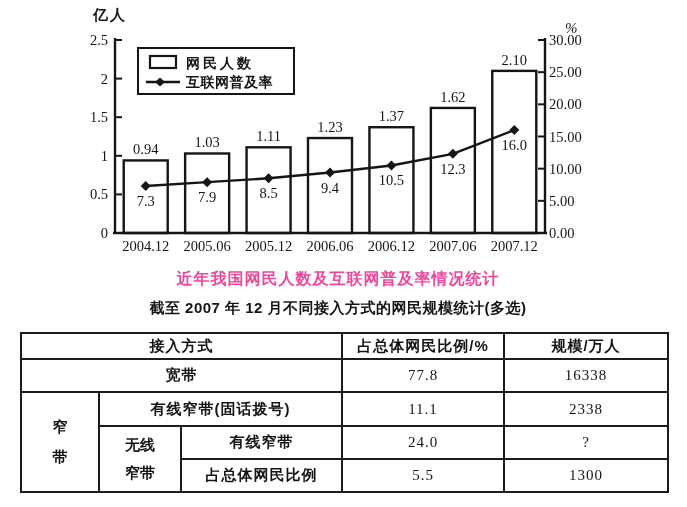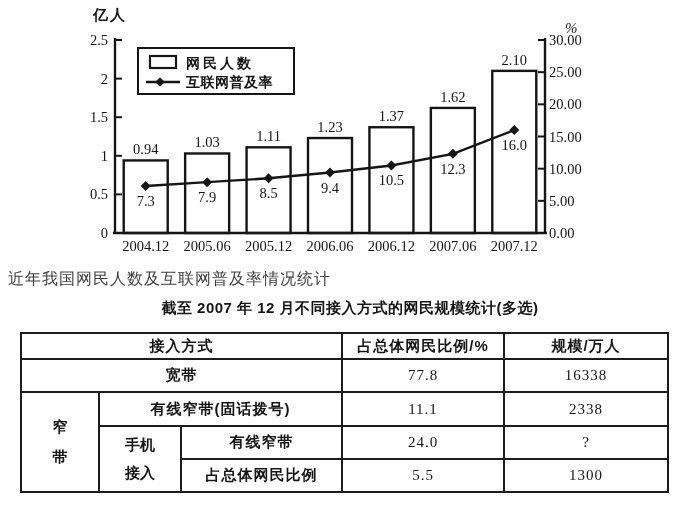--- a/index.html
+++ b/index.html
@@ -2,25 +2,25 @@
 <html><head>
 <meta charset="utf-8">
 <style>
   html,body{margin:0;padding:0;background:#ffffff;}
   .page{
     position:relative;width:687px;height:507px;background:#ffffff;
     font-family:"Liberation Sans", sans-serif;color:#151515;overflow:hidden;
   }
   .chart-wrap{position:absolute;left:0;top:0;width:687px;height:262px;}
   .chart-title{
-    position:absolute;left:8px;top:269px;width:660px;text-align:left;
-    font-size:16px;font-weight:normal;letter-spacing:1px;color:#404040;
+    position:absolute;left:8px;top:269px;width:660px;text-align:center;
+    font-size:16px;font-weight:bold;letter-spacing:1px;color:#ec4899;
   }
   .table-title{
-    position:absolute;left:20px;top:299px;width:660px;text-align:center;
+    position:absolute;left:8px;top:299px;width:660px;text-align:center;
     font-size:15px;font-weight:bold;letter-spacing:0.5px;color:#151515;
   }
   table.stat{
     position:absolute;left:20px;top:332px;width:647px;
     border-collapse:collapse;table-layout:fixed;
   }
   table.stat td{
     border:2px solid #1c1c1c;text-align:center;vertical-align:middle;
     font-size:15px;font-weight:bold;color:#151515;padding:0;
     letter-spacing:1px;
@@ -154,21 +154,21 @@
       <td class="num">77.8</td>
       <td class="num">16338</td>
     </tr>
     <tr style="height:34px">
       <td rowspan="3"><span class="wrap1">窄带</span></td>
       <td colspan="2">有线窄带(固话拨号)</td>
       <td class="num">11.1</td>
       <td class="num">2338</td>
     </tr>
     <tr style="height:33px">
-      <td rowspan="2"><span class="wrap2">手机接入</span></td>
+      <td rowspan="2"><span class="wrap2">无线窄带</span></td>
       <td>有线窄带</td>
       <td class="num">24.0</td>
       <td class="num">?</td>
     </tr>
     <tr style="height:33px">
       <td>占总体网民比例</td>
       <td class="num">5.5</td>
       <td class="num">1300</td>
     </tr>
   </tbody>

